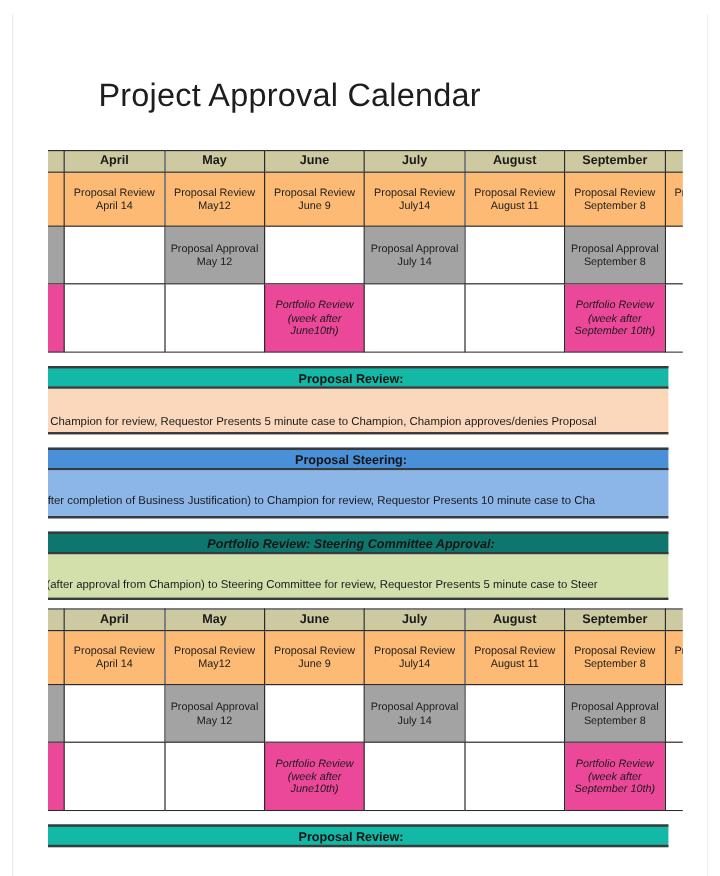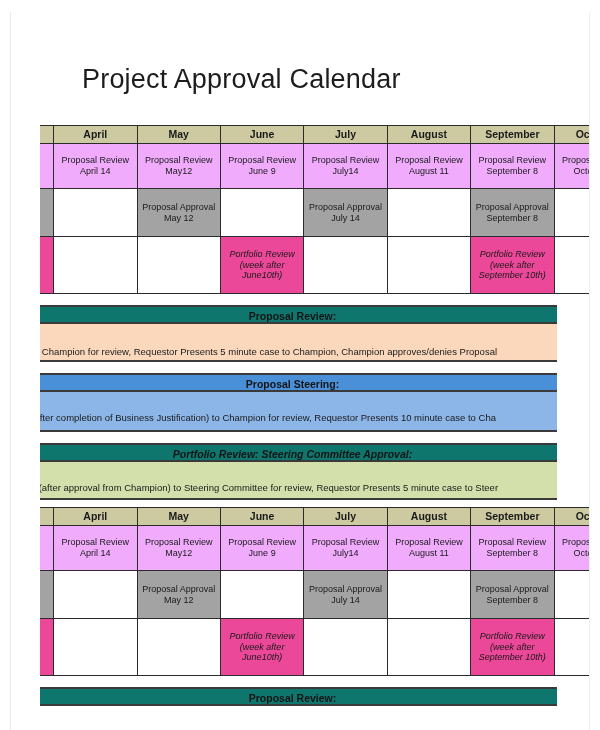--- a/index.html
+++ b/index.html
@@ -53,21 +53,20 @@
   }
 
   
   .sheet-clip {
     position: absolute;
     left: 40px;
     top: 113px;
     width: 529px;
     height: 600px;
     overflow: hidden;
-    padding-left: 20px;
   }
   .sheet {
     position: absolute;
     left: -12px;   
     top: 0;
     width: 610px;
   }
 
   
   table.cal {
@@ -90,21 +89,21 @@
 
   th.monthhdr {
     background: #cdc9a0;
     font-size: 10.5px;
     font-weight: bold;
     height: 17px;
     color: #111;
   }
   th.monthhdr.blank { background: #cdc9a0; }
 
-  td.row-review   { background: #f0abfc; height: 44px; }
+  td.row-review   { background: #fdba74; height: 44px; }
   td.row-approval { background: #a3a3a3; height: 47px; color:#111; }
   td.row-portfolio{ background: #ec4899; height: 56px; color:#111;font-style:italic; }
   td.empty        { background: #ffffff; }
 
   td.cell { padding: 1px 2px; }
 
   
   .band-block { width: 529px; margin: 0; }
   .band-gap { height: 11px; background: #ffffff; }
 
@@ -129,21 +128,21 @@
   }
   .band-body .btext {
     position: absolute;
     left: -40px;
     white-space: nowrap;
     font-size: 9.5px;
     color: #1a1a1a;
   }
 
   
-  .band-review .band-title { background: #0f766e; }
+  .band-review .band-title { background: #14b8a6; }
   .band-review .band-body  { background: #fbd8bc; height: 38px; }
   .band-review .band-body .line1 { top: 22px; }
 
   
   .band-approval .band-title { background: #4a90d9; }
   .band-approval .band-body  { background: #8cb6e8; height: 40px; }
   .band-approval .band-body .line1 { top: 20px; }
 
   
   .band-portfolio .band-title { background: #0f766e; font-style: italic; }

